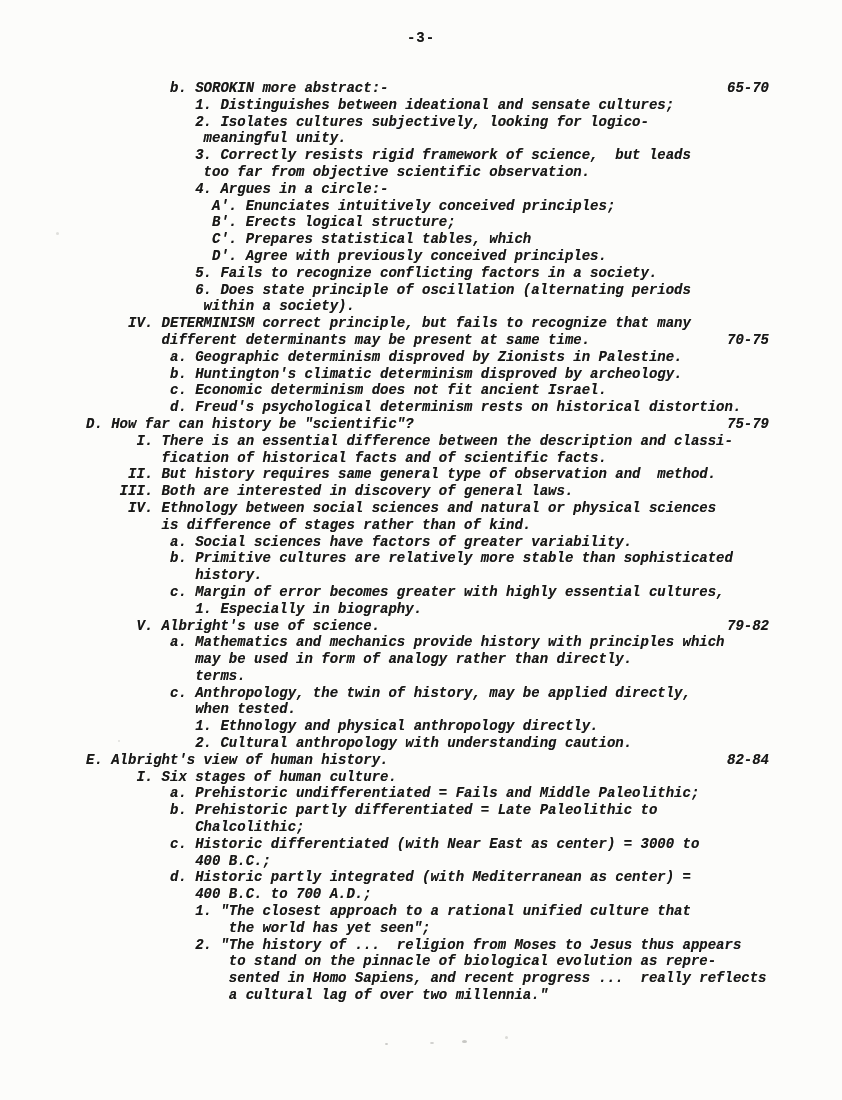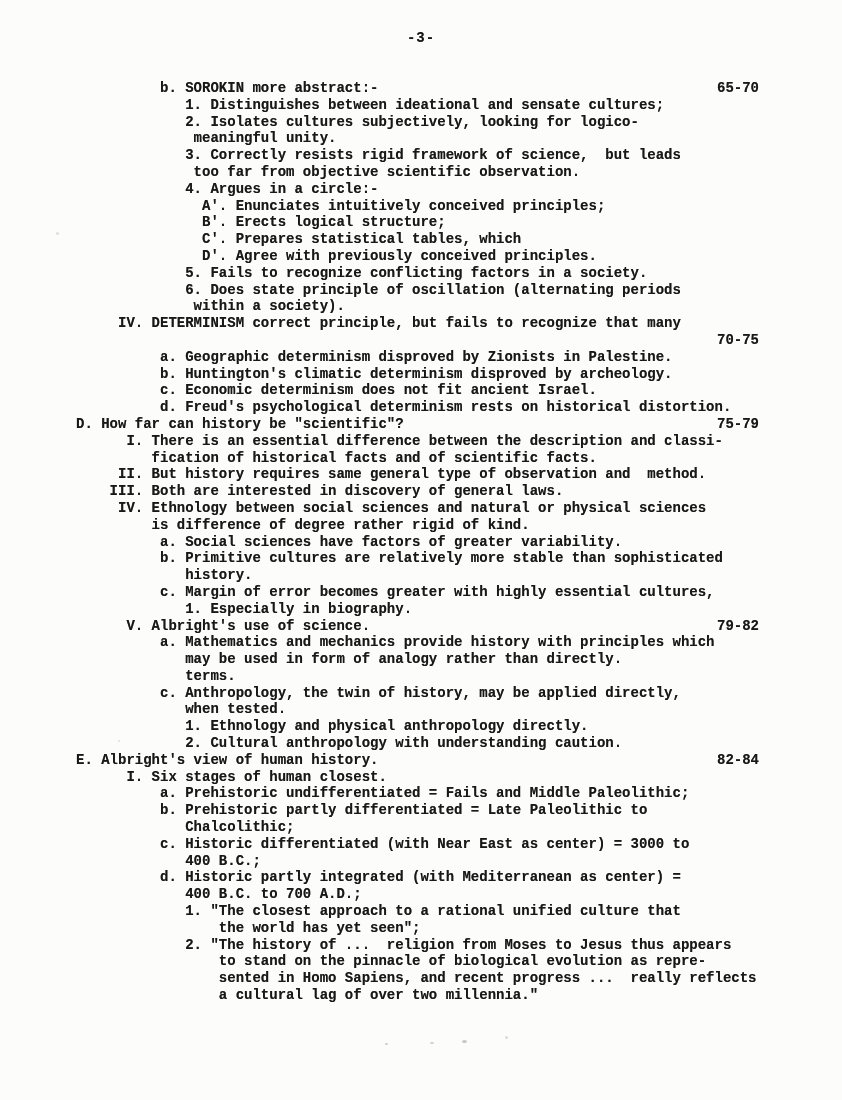--- a/index.html
+++ b/index.html
@@ -23,23 +23,24 @@
     top: 30px;
     left: 0;
     right: 0;
     text-align: center;
     font-size: 14px;
     letter-spacing: 1px;
     text-shadow: 0 0 0.4px rgba(20,20,20,0.55);
   }
   .content {
     position: absolute;
-    left: 76px;
+    left: 86px;
     top: 80px;
     width: 720px;
+    font-style: italic;
   }
   .line {
     position: relative;
     height: 16.8px;
     line-height: 16.8px;
     font-size: 14px;
     white-space: pre;
     text-shadow: 0 0 0.4px rgba(20,20,20,0.55);
   }
   .ref {
@@ -76,47 +77,47 @@
       <div class="line"><span class="line-text">              too far from objective scientific observation.</span></div>
       <div class="line"><span class="line-text">             4. Argues in a circle:-</span></div>
       <div class="line"><span class="line-text">               A'. Enunciates intuitively conceived principles;</span></div>
       <div class="line"><span class="line-text">               B'. Erects logical structure;</span></div>
       <div class="line"><span class="line-text">               C'. Prepares statistical tables, which</span></div>
       <div class="line"><span class="line-text">               D'. Agree with previously conceived principles.</span></div>
       <div class="line"><span class="line-text">             5. Fails to recognize conflicting factors in a society.</span></div>
       <div class="line"><span class="line-text">             6. Does state principle of oscillation (alternating periods</span></div>
       <div class="line"><span class="line-text">              within a society).</span></div>
       <div class="line"><span class="line-text">     IV. DETERMINISM correct principle, but fails to recognize that many</span></div>
-      <div class="line"><span class="ref">70-75</span></div>
+      <div class="line"><span class="line-text">         different determinants may be present at same time.</span><span class="ref">70-75</span></div>
       <div class="line"><span class="line-text">          a. Geographic determinism disproved by Zionists in Palestine.</span></div>
       <div class="line"><span class="line-text">          b. Huntington's climatic determinism disproved by archeology.</span></div>
       <div class="line"><span class="line-text">          c. Economic determinism does not fit ancient Israel.</span></div>
       <div class="line"><span class="line-text">          d. Freud's psychological determinism rests on historical distortion.</span></div>
       <div class="line"><span class="line-text">D. How far can history be "scientific"?</span><span class="ref">75-79</span></div>
       <div class="line"><span class="line-text">      I. There is an essential difference between the description and classi-</span></div>
       <div class="line"><span class="line-text">         fication of historical facts and of scientific facts.</span></div>
       <div class="line"><span class="line-text">     II. But history requires same general type of observation and  method.</span></div>
       <div class="line"><span class="line-text">    III. Both are interested in discovery of general laws.</span></div>
       <div class="line"><span class="line-text">     IV. Ethnology between social sciences and natural or physical sciences</span></div>
-      <div class="line"><span class="line-text">         is difference of degree rather rigid of kind.</span></div>
+      <div class="line"><span class="line-text">         is difference of stages rather than of kind.</span></div>
       <div class="line"><span class="line-text">          a. Social sciences have factors of greater variability.</span></div>
       <div class="line"><span class="line-text">          b. Primitive cultures are relatively more stable than sophisticated</span></div>
       <div class="line"><span class="line-text">             history.</span></div>
       <div class="line"><span class="line-text">          c. Margin of error becomes greater with highly essential cultures,</span></div>
       <div class="line"><span class="line-text">             1. Especially in biography.</span></div>
       <div class="line"><span class="line-text">      V. Albright's use of science.</span><span class="ref">79-82</span></div>
       <div class="line"><span class="line-text">          a. Mathematics and mechanics provide history with principles which</span></div>
       <div class="line"><span class="line-text">             may be used in form of analogy rather than directly.</span></div>
       <div class="line"><span class="line-text">             terms.</span></div>
       <div class="line"><span class="line-text">          c. Anthropology, the twin of history, may be applied directly,</span></div>
       <div class="line"><span class="line-text">             when tested.</span></div>
       <div class="line"><span class="line-text">             1. Ethnology and physical anthropology directly.</span></div>
       <div class="line"><span class="line-text">             2. Cultural anthropology with understanding caution.</span></div>
       <div class="line"><span class="line-text">E. Albright's view of human history.</span><span class="ref">82-84</span></div>
-      <div class="line"><span class="line-text">      I. Six stages of human closest.</span></div>
+      <div class="line"><span class="line-text">      I. Six stages of human culture.</span></div>
       <div class="line"><span class="line-text">          a. Prehistoric undifferentiated = Fails and Middle Paleolithic;</span></div>
       <div class="line"><span class="line-text">          b. Prehistoric partly differentiated = Late Paleolithic to</span></div>
       <div class="line"><span class="line-text">             Chalcolithic;</span></div>
       <div class="line"><span class="line-text">          c. Historic differentiated (with Near East as center) = 3000 to</span></div>
       <div class="line"><span class="line-text">             400 B.C.;</span></div>
       <div class="line"><span class="line-text">          d. Historic partly integrated (with Mediterranean as center) =</span></div>
       <div class="line"><span class="line-text">             400 B.C. to 700 A.D.;</span></div>
       <div class="line"><span class="line-text">             1. "The closest approach to a rational unified culture that</span></div>
       <div class="line"><span class="line-text">                 the world has yet seen";</span></div>
       <div class="line"><span class="line-text">             2. "The history of ...  religion from Moses to Jesus thus appears</span></div>

